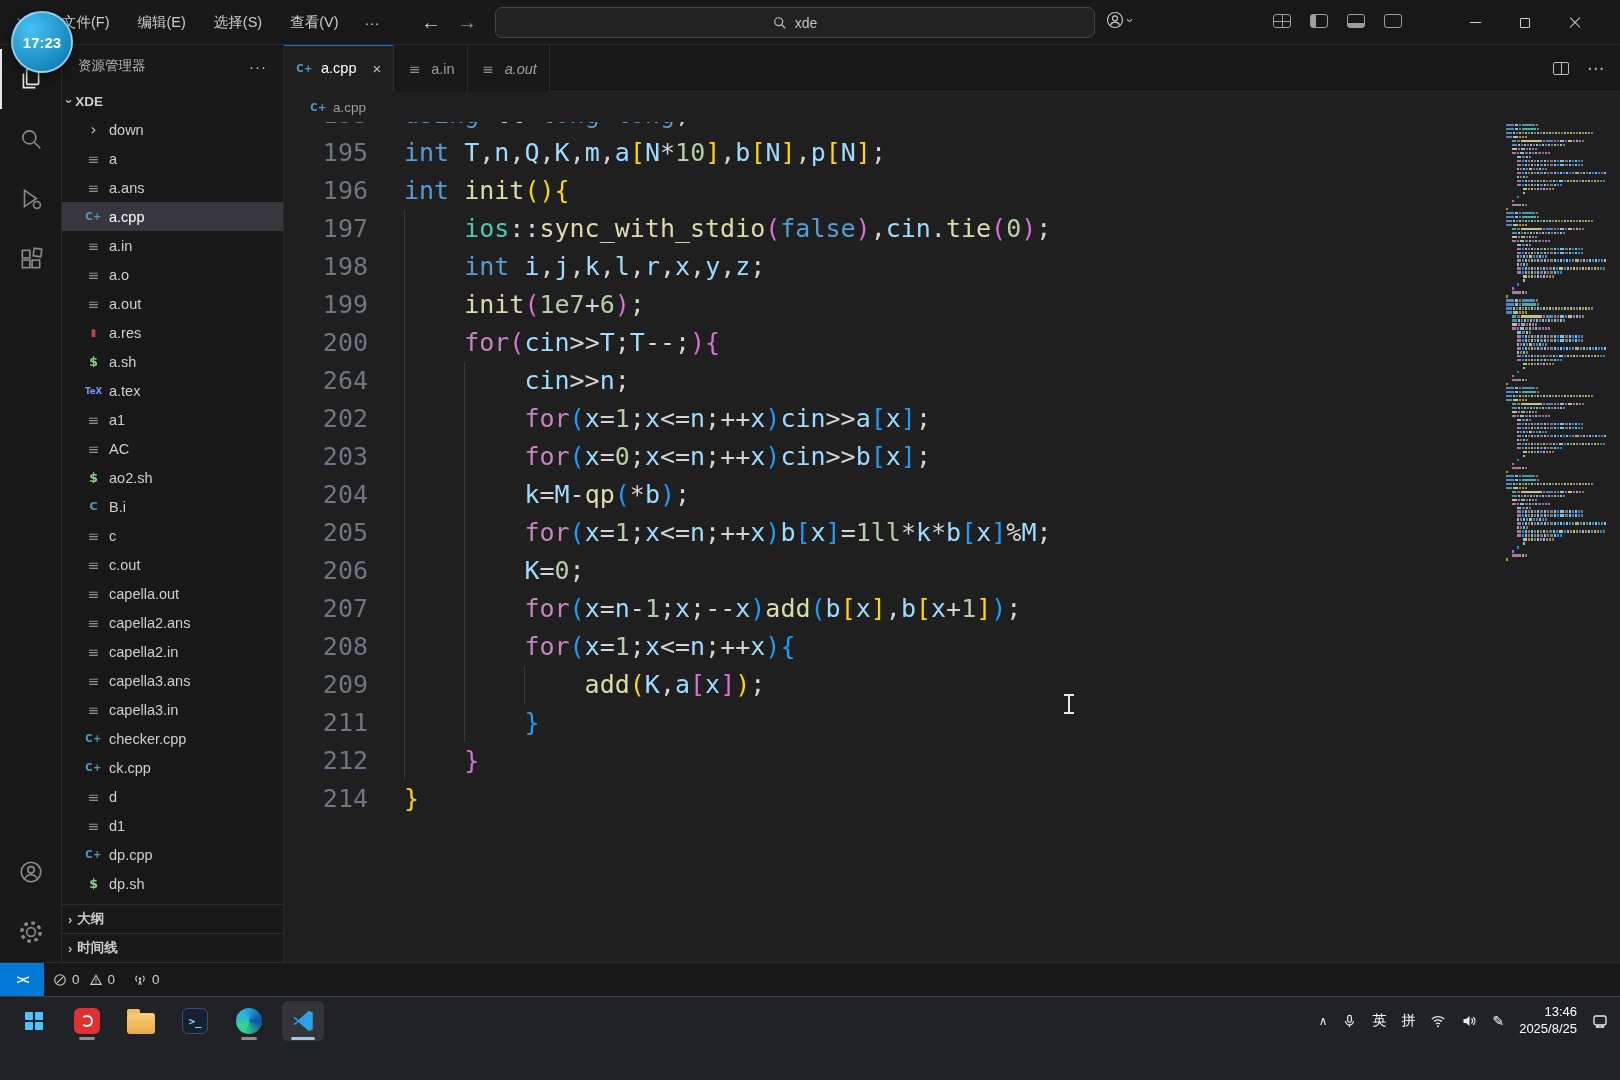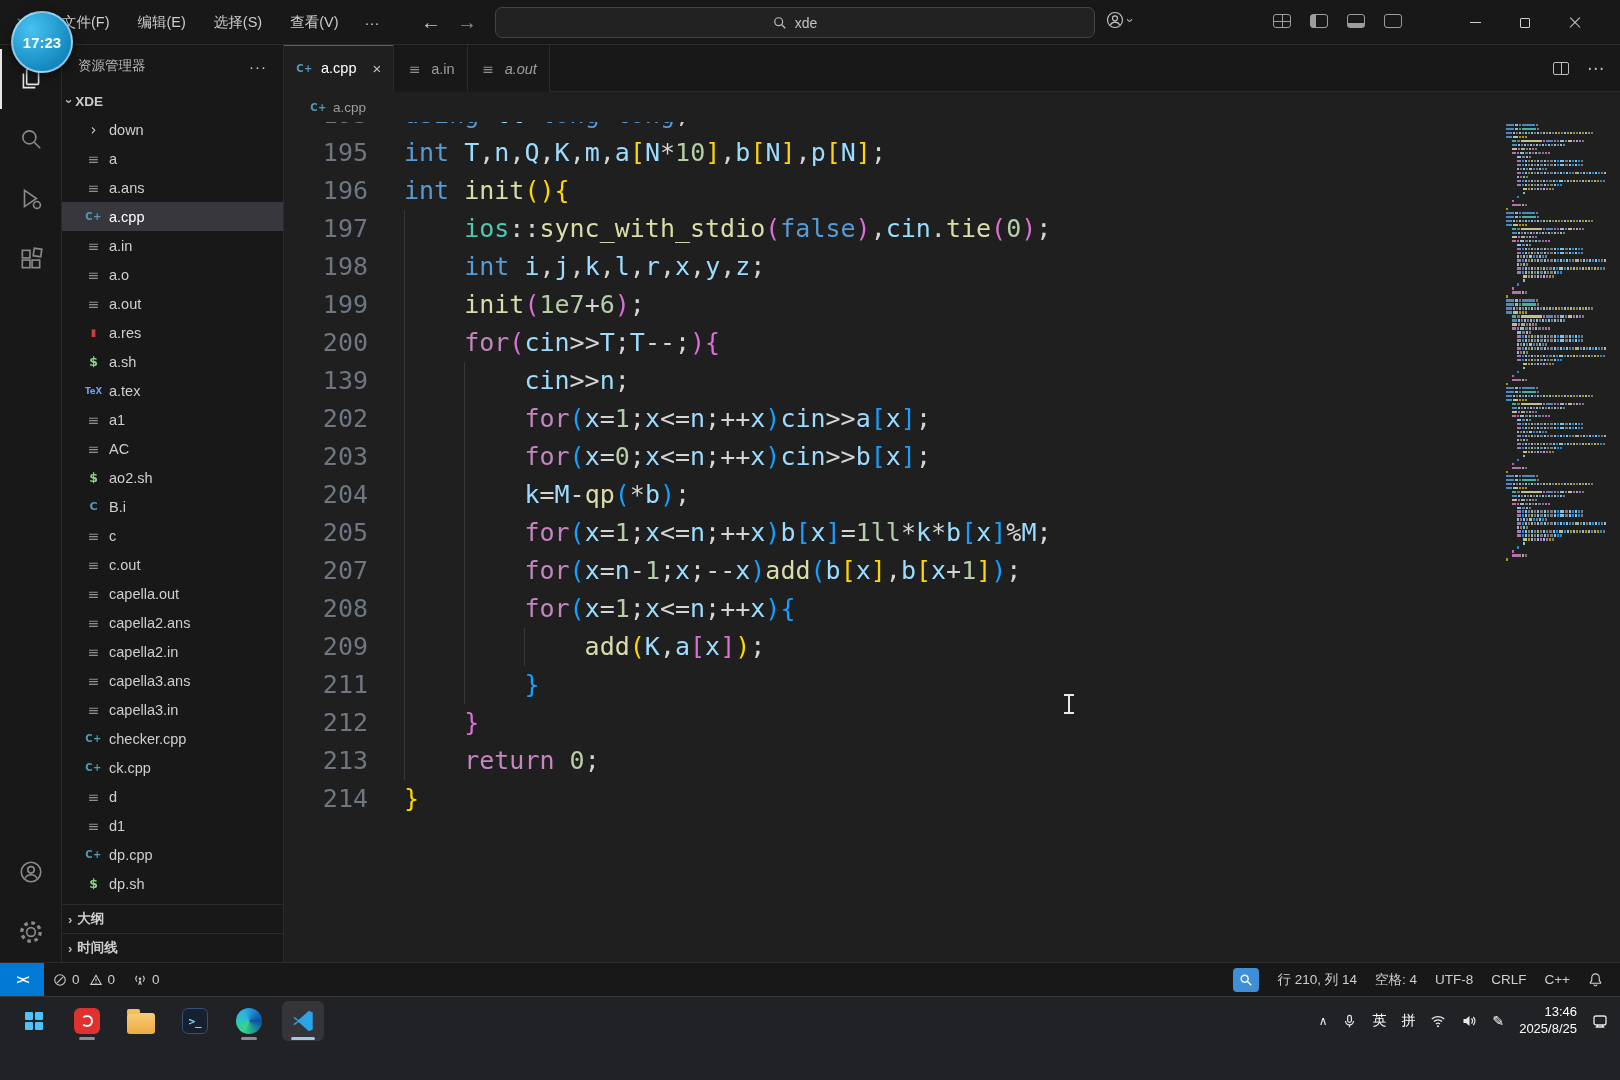--- a/index.html
+++ b/index.html
@@ -391,31 +391,31 @@
   </div>
   <div class="editor-view">
     <div id="code-lines">
         <div class="code-row"><div class="gutter">193</div><div class="code"><span class="toks" style="padding-left: 0ch;"><span class="tk tk-kw">using </span><span class="tk tk-var">ll</span><span class="tk tk-op">=</span><span class="tk tk-kw">long long</span><span class="tk tk-op">;</span></span></div></div>
         <div class="code-row"><div class="gutter">195</div><div class="code"><span class="toks" style="padding-left: 0ch;"><span class="tk tk-kw">int </span><span class="tk tk-var">T</span><span class="tk tk-op">,</span><span class="tk tk-var">n</span><span class="tk tk-op">,</span><span class="tk tk-var">Q</span><span class="tk tk-op">,</span><span class="tk tk-var">K</span><span class="tk tk-op">,</span><span class="tk tk-var">m</span><span class="tk tk-op">,</span><span class="tk tk-var">a</span><span class="tk tk-b1">[</span><span class="tk tk-var">N</span><span class="tk tk-op">*</span><span class="tk tk-num">10</span><span class="tk tk-b1">]</span><span class="tk tk-op">,</span><span class="tk tk-var">b</span><span class="tk tk-b1">[</span><span class="tk tk-var">N</span><span class="tk tk-b1">]</span><span class="tk tk-op">,</span><span class="tk tk-var">p</span><span class="tk tk-b1">[</span><span class="tk tk-var">N</span><span class="tk tk-b1">]</span><span class="tk tk-op">;</span></span></div></div>
         <div class="code-row"><div class="gutter">196</div><div class="code"><span class="toks" style="padding-left: 0ch;"><span class="tk tk-kw">int </span><span class="tk tk-fn">init</span><span class="tk tk-b1">(</span><span class="tk tk-b1">)</span><span class="tk tk-b1">{</span></span></div></div>
         <div class="code-row"><div class="gutter">197</div><div class="code"><span class="iguide" style="left: 0ch;"></span><span class="toks" style="padding-left: 4ch;"><span class="tk tk-type">ios</span><span class="tk tk-op">::</span><span class="tk tk-fn">sync_with_stdio</span><span class="tk tk-b2">(</span><span class="tk tk-kw">false</span><span class="tk tk-b2">)</span><span class="tk tk-op">,</span><span class="tk tk-var">cin</span><span class="tk tk-op">.</span><span class="tk tk-fn">tie</span><span class="tk tk-b2">(</span><span class="tk tk-num">0</span><span class="tk tk-b2">)</span><span class="tk tk-op">;</span></span></div></div>
         <div class="code-row"><div class="gutter">198</div><div class="code"><span class="iguide" style="left: 0ch;"></span><span class="toks" style="padding-left: 4ch;"><span class="tk tk-kw">int </span><span class="tk tk-var">i</span><span class="tk tk-op">,</span><span class="tk tk-var">j</span><span class="tk tk-op">,</span><span class="tk tk-var">k</span><span class="tk tk-op">,</span><span class="tk tk-var">l</span><span class="tk tk-op">,</span><span class="tk tk-var">r</span><span class="tk tk-op">,</span><span class="tk tk-var">x</span><span class="tk tk-op">,</span><span class="tk tk-var">y</span><span class="tk tk-op">,</span><span class="tk tk-var">z</span><span class="tk tk-op">;</span></span></div></div>
         <div class="code-row"><div class="gutter">199</div><div class="code"><span class="iguide" style="left: 0ch;"></span><span class="toks" style="padding-left: 4ch;"><span class="tk tk-fn">init</span><span class="tk tk-b2">(</span><span class="tk tk-num">1e7</span><span class="tk tk-op">+</span><span class="tk tk-num">6</span><span class="tk tk-b2">)</span><span class="tk tk-op">;</span></span></div></div>
         <div class="code-row"><div class="gutter">200</div><div class="code"><span class="iguide" style="left: 0ch;"></span><span class="toks" style="padding-left: 4ch;"><span class="tk tk-ctl">for</span><span class="tk tk-b2">(</span><span class="tk tk-var">cin</span><span class="tk tk-op">&gt;&gt;</span><span class="tk tk-var">T</span><span class="tk tk-op">;</span><span class="tk tk-var">T</span><span class="tk tk-op">--</span><span class="tk tk-op">;</span><span class="tk tk-b2">)</span><span class="tk tk-b2">{</span></span></div></div>
-        <div class="code-row"><div class="gutter">139</div><div class="code"><span class="iguide" style="left: 0ch;"></span><span class="iguide" style="left: 4ch;"></span><span class="toks" style="padding-left: 8ch;"><span class="tk tk-var">cin</span><span class="tk tk-op">&gt;&gt;</span><span class="tk tk-var">n</span><span class="tk tk-op">;</span></span></div></div>
+        <div class="code-row"><div class="gutter">264</div><div class="code"><span class="iguide" style="left: 0ch;"></span><span class="iguide" style="left: 4ch;"></span><span class="toks" style="padding-left: 8ch;"><span class="tk tk-var">cin</span><span class="tk tk-op">&gt;&gt;</span><span class="tk tk-var">n</span><span class="tk tk-op">;</span></span></div></div>
         <div class="code-row"><div class="gutter">202</div><div class="code"><span class="iguide" style="left: 0ch;"></span><span class="iguide" style="left: 4ch;"></span><span class="toks" style="padding-left: 8ch;"><span class="tk tk-ctl">for</span><span class="tk tk-b3">(</span><span class="tk tk-var">x</span><span class="tk tk-op">=</span><span class="tk tk-num">1</span><span class="tk tk-op">;</span><span class="tk tk-var">x</span><span class="tk tk-op">&lt;=</span><span class="tk tk-var">n</span><span class="tk tk-op">;</span><span class="tk tk-op">++</span><span class="tk tk-var">x</span><span class="tk tk-b3">)</span><span class="tk tk-var">cin</span><span class="tk tk-op">&gt;&gt;</span><span class="tk tk-var">a</span><span class="tk tk-b3">[</span><span class="tk tk-var">x</span><span class="tk tk-b3">]</span><span class="tk tk-op">;</span></span></div></div>
         <div class="code-row"><div class="gutter">203</div><div class="code"><span class="iguide" style="left: 0ch;"></span><span class="iguide" style="left: 4ch;"></span><span class="toks" style="padding-left: 8ch;"><span class="tk tk-ctl">for</span><span class="tk tk-b3">(</span><span class="tk tk-var">x</span><span class="tk tk-op">=</span><span class="tk tk-num">0</span><span class="tk tk-op">;</span><span class="tk tk-var">x</span><span class="tk tk-op">&lt;=</span><span class="tk tk-var">n</span><span class="tk tk-op">;</span><span class="tk tk-op">++</span><span class="tk tk-var">x</span><span class="tk tk-b3">)</span><span class="tk tk-var">cin</span><span class="tk tk-op">&gt;&gt;</span><span class="tk tk-var">b</span><span class="tk tk-b3">[</span><span class="tk tk-var">x</span><span class="tk tk-b3">]</span><span class="tk tk-op">;</span></span></div></div>
         <div class="code-row"><div class="gutter">204</div><div class="code"><span class="iguide" style="left: 0ch;"></span><span class="iguide" style="left: 4ch;"></span><span class="toks" style="padding-left: 8ch;"><span class="tk tk-var">k</span><span class="tk tk-op">=</span><span class="tk tk-var">M</span><span class="tk tk-op">-</span><span class="tk tk-fn">qp</span><span class="tk tk-b3">(</span><span class="tk tk-op">*</span><span class="tk tk-var">b</span><span class="tk tk-b3">)</span><span class="tk tk-op">;</span></span></div></div>
         <div class="code-row"><div class="gutter">205</div><div class="code"><span class="iguide" style="left: 0ch;"></span><span class="iguide" style="left: 4ch;"></span><span class="toks" style="padding-left: 8ch;"><span class="tk tk-ctl">for</span><span class="tk tk-b3">(</span><span class="tk tk-var">x</span><span class="tk tk-op">=</span><span class="tk tk-num">1</span><span class="tk tk-op">;</span><span class="tk tk-var">x</span><span class="tk tk-op">&lt;=</span><span class="tk tk-var">n</span><span class="tk tk-op">;</span><span class="tk tk-op">++</span><span class="tk tk-var">x</span><span class="tk tk-b3">)</span><span class="tk tk-var">b</span><span class="tk tk-b3">[</span><span class="tk tk-var">x</span><span class="tk tk-b3">]</span><span class="tk tk-op">=</span><span class="tk tk-num">1ll</span><span class="tk tk-op">*</span><span class="tk tk-var">k</span><span class="tk tk-op">*</span><span class="tk tk-var">b</span><span class="tk tk-b3">[</span><span class="tk tk-var">x</span><span class="tk tk-b3">]</span><span class="tk tk-op">%</span><span class="tk tk-var">M</span><span class="tk tk-op">;</span></span></div></div>
+        <div class="code-row"><div class="gutter">206</div><div class="code"><span class="iguide" style="left: 0ch;"></span><span class="iguide" style="left: 4ch;"></span><span class="toks" style="padding-left: 8ch;"><span class="tk tk-var">K</span><span class="tk tk-op">=</span><span class="tk tk-num">0</span><span class="tk tk-op">;</span></span></div></div>
         <div class="code-row"><div class="gutter">207</div><div class="code"><span class="iguide" style="left: 0ch;"></span><span class="iguide" style="left: 4ch;"></span><span class="toks" style="padding-left: 8ch;"><span class="tk tk-ctl">for</span><span class="tk tk-b3">(</span><span class="tk tk-var">x</span><span class="tk tk-op">=</span><span class="tk tk-var">n</span><span class="tk tk-op">-</span><span class="tk tk-num">1</span><span class="tk tk-op">;</span><span class="tk tk-var">x</span><span class="tk tk-op">;</span><span class="tk tk-op">--</span><span class="tk tk-var">x</span><span class="tk tk-b3">)</span><span class="tk tk-fn">add</span><span class="tk tk-b3">(</span><span class="tk tk-var">b</span><span class="tk tk-b1">[</span><span class="tk tk-var">x</span><span class="tk tk-b1">]</span><span class="tk tk-op">,</span><span class="tk tk-var">b</span><span class="tk tk-b1">[</span><span class="tk tk-var">x</span><span class="tk tk-op">+</span><span class="tk tk-num">1</span><span class="tk tk-b1">]</span><span class="tk tk-b3">)</span><span class="tk tk-op">;</span></span></div></div>
         <div class="code-row"><div class="gutter">208</div><div class="code"><span class="iguide" style="left: 0ch;"></span><span class="iguide" style="left: 4ch;"></span><span class="toks" style="padding-left: 8ch;"><span class="tk tk-ctl">for</span><span class="tk tk-b3">(</span><span class="tk tk-var">x</span><span class="tk tk-op">=</span><span class="tk tk-num">1</span><span class="tk tk-op">;</span><span class="tk tk-var">x</span><span class="tk tk-op">&lt;=</span><span class="tk tk-var">n</span><span class="tk tk-op">;</span><span class="tk tk-op">++</span><span class="tk tk-var">x</span><span class="tk tk-b3">)</span><span class="tk tk-b3">{</span></span></div></div>
         <div class="code-row"><div class="gutter">209</div><div class="code"><span class="iguide" style="left: 0ch;"></span><span class="iguide" style="left: 4ch;"></span><span class="iguide" style="left: 8ch;"></span><span class="toks" style="padding-left: 12ch;"><span class="tk tk-fn">add</span><span class="tk tk-b1">(</span><span class="tk tk-var">K</span><span class="tk tk-op">,</span><span class="tk tk-var">a</span><span class="tk tk-b2">[</span><span class="tk tk-var">x</span><span class="tk tk-b2">]</span><span class="tk tk-b1">)</span><span class="tk tk-op">;</span></span></div></div>
         <div class="code-row"><div class="gutter">211</div><div class="code"><span class="iguide" style="left: 0ch;"></span><span class="iguide" style="left: 4ch;"></span><span class="toks" style="padding-left: 8ch;"><span class="tk tk-b3">}</span></span></div></div>
         <div class="code-row"><div class="gutter">212</div><div class="code"><span class="iguide" style="left: 0ch;"></span><span class="toks" style="padding-left: 4ch;"><span class="tk tk-b2">}</span></span></div></div>
-        <div class="code-row"><div class="gutter">213</div><div class="code"><span class="iguide" style="left: 0ch;"></span><span class="toks" style="padding-left: 4ch;"><span class="tk tk-ctl">return </span><span class="tk tk-num">0</span><span class="tk tk-op">;</span></span></div></div>
         <div class="code-row"><div class="gutter">214</div><div class="code"><span class="toks" style="padding-left: 0ch;"><span class="tk tk-b1">}</span></span></div></div>
       </div>
     <div class="minimap" id="minimap">
         <div class="mm-row" style="padding-left: 0px;"><span class="mm mb-kw" style="width: 8.4px;"></span><span class="mm mb-var" style="width: 2.8px;"></span><span class="mm mb-op" style="width: 2px;"></span><span class="mm mb-kw" style="width: 12.6px;"></span><span class="mm mb-op" style="width: 2px;"></span></div>
         <div class="mm-row" style="padding-left: 0px;"><span class="mm mb-kw" style="width: 8.4px;"></span><span class="mm mb-var" style="width: 2.8px;"></span><span class="mm mb-op" style="width: 2px;"></span><span class="mm mb-type" style="width: 14px;"></span><span class="mm mb-op" style="width: 2px;"></span></div>
         <div class="mm-row" style="padding-left: 0px;"><span class="mm mb-kw" style="width: 5.6px;"></span><span class="mm mb-var" style="width: 2px;"></span><span class="mm mb-op" style="width: 2px;"></span><span class="mm mb-var" style="width: 2px;"></span><span class="mm mb-op" style="width: 2px;"></span><span class="mm mb-var" style="width: 2px;"></span><span class="mm mb-op" style="width: 2px;"></span><span class="mm mb-var" style="width: 2px;"></span><span class="mm mb-op" style="width: 2px;"></span><span class="mm mb-var" style="width: 2px;"></span><span class="mm mb-op" style="width: 2px;"></span><span class="mm mb-var" style="width: 2px;"></span><span class="mm mb-b1" style="width: 2px;"></span><span class="mm mb-var" style="width: 2px;"></span><span class="mm mb-op" style="width: 2px;"></span><span class="mm mb-num" style="width: 2.8px;"></span><span class="mm mb-b1" style="width: 2px;"></span><span class="mm mb-op" style="width: 2px;"></span><span class="mm mb-var" style="width: 2px;"></span><span class="mm mb-b1" style="width: 2px;"></span><span class="mm mb-var" style="width: 2px;"></span><span class="mm mb-b1" style="width: 2px;"></span><span class="mm mb-op" style="width: 2px;"></span><span class="mm mb-var" style="width: 2px;"></span><span class="mm mb-b1" style="width: 2px;"></span><span class="mm mb-var" style="width: 2px;"></span><span class="mm mb-b1" style="width: 2px;"></span><span class="mm mb-op" style="width: 2px;"></span></div>
         <div class="mm-row" style="padding-left: 0px;"><span class="mm mb-kw" style="width: 5.6px;"></span><span class="mm mb-fn" style="width: 5.6px;"></span><span class="mm mb-b1" style="width: 2px;"></span><span class="mm mb-b1" style="width: 2px;"></span><span class="mm mb-b1" style="width: 2px;"></span></div>
         <div class="mm-row" style="padding-left: 5.6px;"><span class="mm mb-type" style="width: 4.2px;"></span><span class="mm mb-op" style="width: 2.8px;"></span><span class="mm mb-fn" style="width: 21px;"></span><span class="mm mb-b2" style="width: 2px;"></span><span class="mm mb-kw" style="width: 7px;"></span><span class="mm mb-b2" style="width: 2px;"></span><span class="mm mb-op" style="width: 2px;"></span><span class="mm mb-var" style="width: 4.2px;"></span><span class="mm mb-op" style="width: 2px;"></span><span class="mm mb-fn" style="width: 4.2px;"></span><span class="mm mb-b2" style="width: 2px;"></span><span class="mm mb-num" style="width: 2px;"></span><span class="mm mb-b2" style="width: 2px;"></span><span class="mm mb-op" style="width: 2px;"></span></div>
         <div class="mm-row" style="padding-left: 5.6px;"><span class="mm mb-kw" style="width: 5.6px;"></span><span class="mm mb-var" style="width: 2px;"></span><span class="mm mb-op" style="width: 2px;"></span><span class="mm mb-var" style="width: 2px;"></span><span class="mm mb-op" style="width: 2px;"></span><span class="mm mb-var" style="width: 2px;"></span><span class="mm mb-op" style="width: 2px;"></span><span class="mm mb-var" style="width: 2px;"></span><span class="mm mb-op" style="width: 2px;"></span><span class="mm mb-var" style="width: 2px;"></span><span class="mm mb-op" style="width: 2px;"></span><span class="mm mb-var" style="width: 2px;"></span><span class="mm mb-op" style="width: 2px;"></span><span class="mm mb-var" style="width: 2px;"></span><span class="mm mb-op" style="width: 2px;"></span><span class="mm mb-var" style="width: 2px;"></span><span class="mm mb-op" style="width: 2px;"></span></div>
         <div class="mm-row" style="padding-left: 5.6px;"><span class="mm mb-fn" style="width: 5.6px;"></span><span class="mm mb-b2" style="width: 2px;"></span><span class="mm mb-num" style="width: 4.2px;"></span><span class="mm mb-op" style="width: 2px;"></span><span class="mm mb-num" style="width: 2px;"></span><span class="mm mb-b2" style="width: 2px;"></span><span class="mm mb-op" style="width: 2px;"></span></div>
@@ -548,43 +548,20 @@
     <span>0</span>
   </div>
   <div class="st-item">
     <span class="icn">
       <svg width="14" height="14" viewBox="0 0 16 16">
           <circle cx="8" cy="6.5" r="1.5" fill="#cfcfcf" stroke="none"></circle>
           <path d="M4.6 3.2a5 5 0 0 0 0 6.6M11.4 3.2a5 5 0 0 1 0 6.6M8 8.6 6.5 13.5M8 8.6l1.5 4.9"></path>
         </svg>
     </span>
     <span>0</span>
-  </div>
-  <div class="st-right">
-    <div class="st-item">
-      <span class="zoom-box">
-          <svg width="14" height="14" viewBox="0 0 16 16">
-            <circle cx="6.5" cy="6.5" r="4"></circle>
-            <path d="M9.5 9.5 14 14"></path>
-          </svg>
-        </span>
-    </div>
-    <div class="st-item">行 210, 列 14</div>
-    <div class="st-item">空格: 4</div>
-    <div class="st-item">UTF-8</div>
-    <div class="st-item">CRLF</div>
-    <div class="st-item">C++</div>
-    <div class="st-item">
-      <span class="icn">
-        <svg width="15" height="15" viewBox="0 0 16 16">
-            <path d="M8 2a4 4 0 0 0-4 4v3L2.5 11v1h11v-1L12 9V6a4 4 0 0 0-4-4z"></path>
-            <path d="M6.5 13.2a1.5 1.5 0 0 0 3 0"></path>
-          </svg>
-      </span>
-    </div>
   </div>
 </div>
 
 <div class="taskbar">
   <div class="tb-row">
     <div class="start">
       <span class="winlogo">
           <span></span>
           <span></span>
           <span></span>

